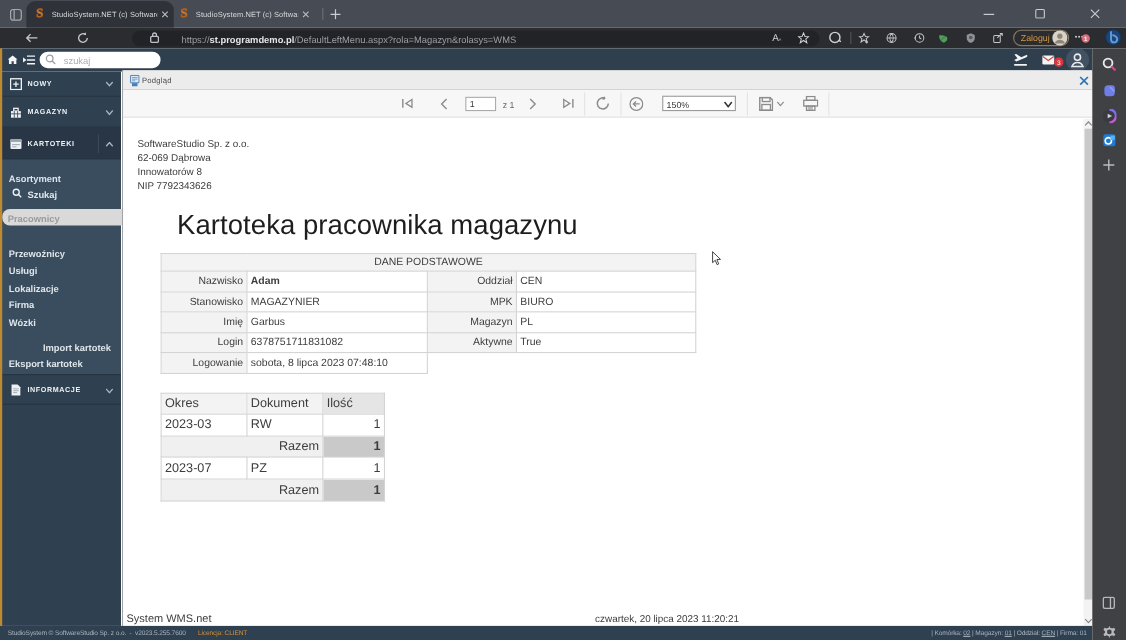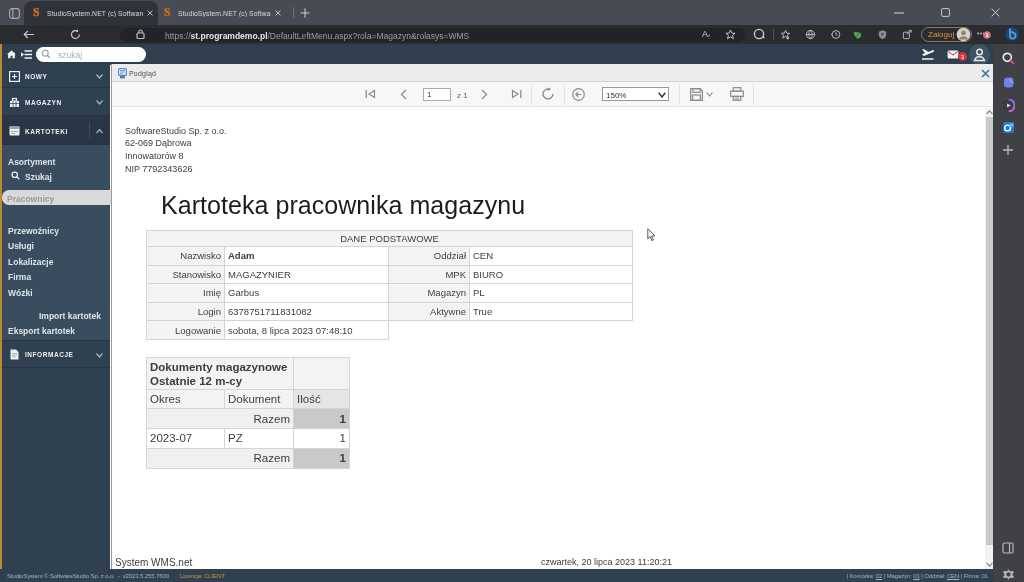--- a/index.html
+++ b/index.html
@@ -386,28 +386,29 @@
           </tr>
     </tbody>
       </table>
     <table class="t2">
       <colgroup>
           <col style="width:78px;">
           <col style="width:69px;">
           <col style="width:56px;">
         </colgroup>
       <tbody>
-          <tr style="height:32.4px;">
-            <td colspan="2" style="background:#f3f3f3; font-weight:bold; line-height:14px;">Dokumenty magazynowe<br>Ostatnie 12 m-cy</td>
-            <td style="background:#f3f3f3;"></td>
-          </tr>
       <tr style="height:18.7px;">
             <td style="background:#f3f3f3;">Okres</td>
             <td style="background:#f3f3f3;">Dokument</td>
             <td style="background:#e5e5e5;">Ilość</td>
+          </tr>
+      <tr style="height:19.9px;">
+            <td>2023-03</td>
+            <td>RW</td>
+            <td style="text-align:right;">1</td>
           </tr>
       <tr style="height:19.9px;">
             <td colspan="2" style="background:#f0f0f0; text-align:right;">Razem</td>
             <td style="background:#c9c9c9; text-align:right; font-weight:bold;">1</td>
           </tr>
       <tr style="height:19.9px;">
             <td>2023-07</td>
             <td>PZ</td>
             <td style="text-align:right;">1</td>
           </tr>

